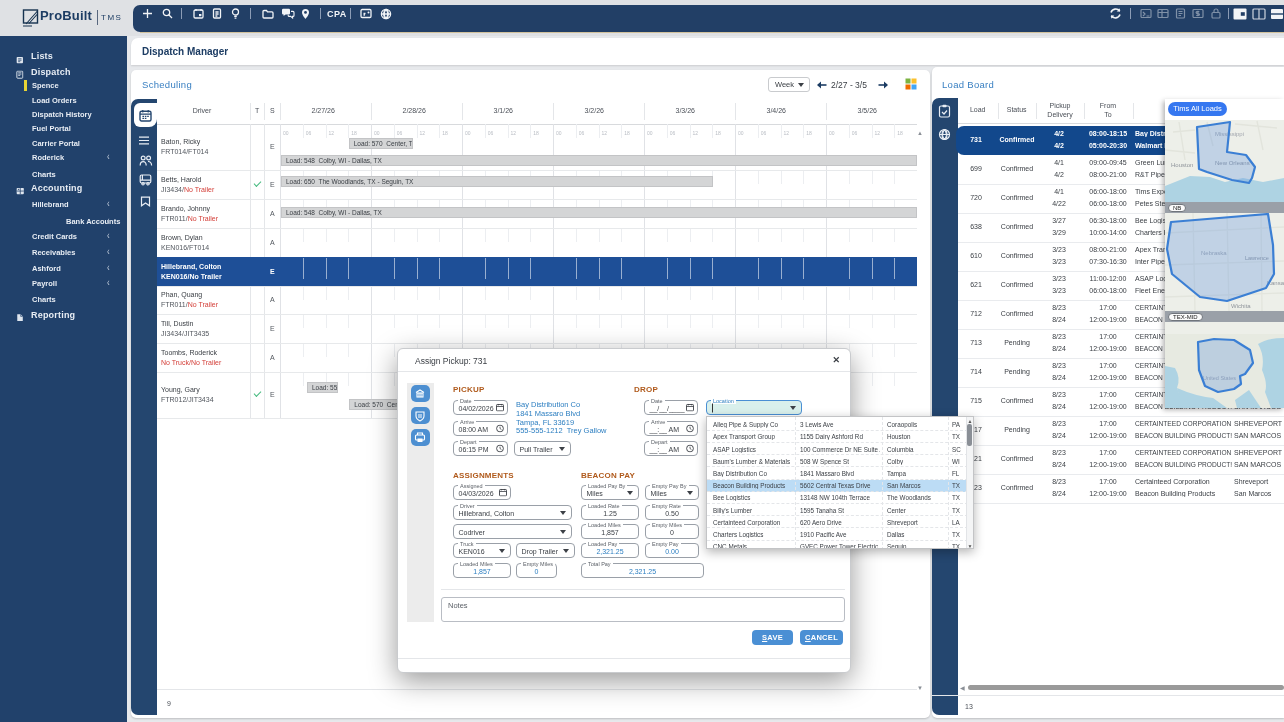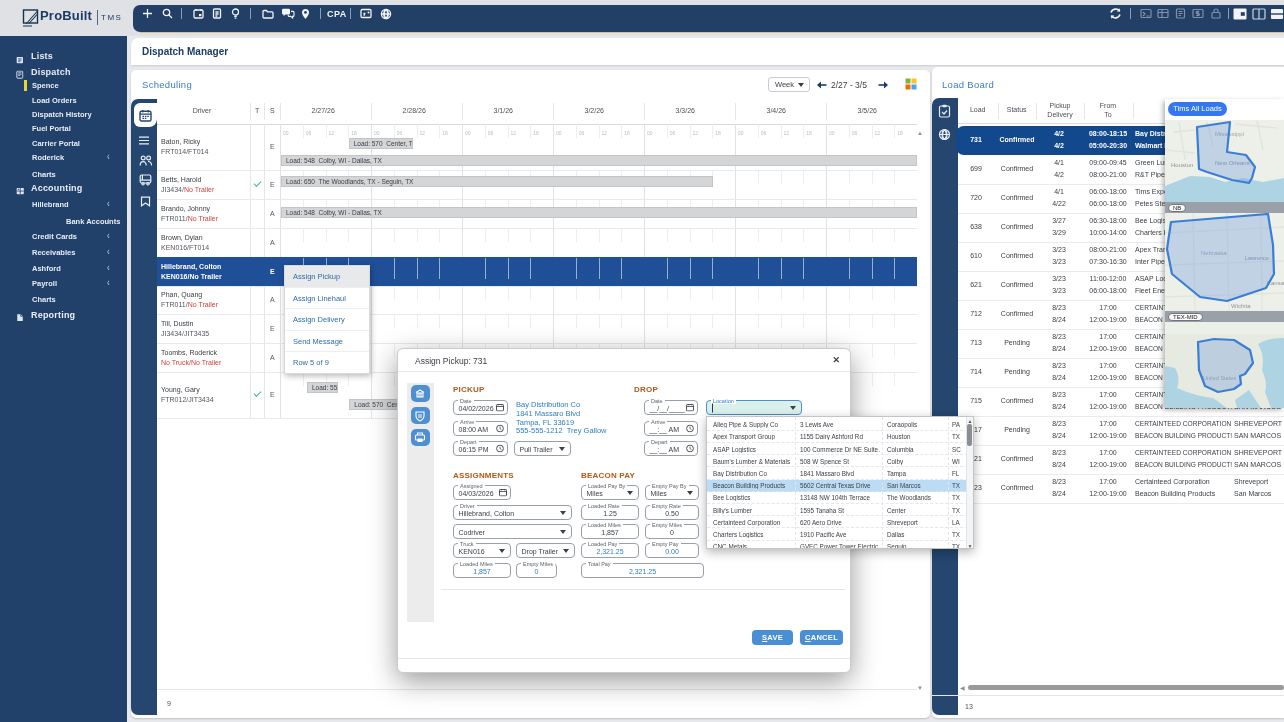--- a/index.html
+++ b/index.html
@@ -839,27 +839,20 @@
 <rect width="119" height="86" fill="#e7eae1"></rect>
 <rect x="0" y="0" width="119" height="12" fill="#edefe9"></rect>
 <path d="M0 44 L10 46 Q16 56 12 66 L20 86 L0 86 Z" fill="#aed3e3"></path>
 <path d="M12 66 Q30 74 48 76 L62 86 L18 86 Z" fill="#aed3e3"></path>
 <path d="M93 22 Q100 34 97 48 Q103 62 100 70 L106 86 L119 86 L119 16 Q102 16 93 22 Z" fill="#aed3e3"></path>
 <path d="M70 78 L84 68 L96 86 L72 86 Z" fill="#aed3e3"></path>
 <text x="38" y="58" font-size="5.5" fill="#a2a7ae">United States</text>
 <path d="M33 20 L49 17 L69 18 L85 28 L88 41 L80 52 L75 54 L76 62 L69 67 L53 70 L40 64 L34 48 Z" fill="rgba(100,150,220,0.32)" stroke="#3b7fd4" stroke-width="2.2" stroke-linejoin="round"></path>
 </svg></div>
     </div>
-    <div id="cmenu">
-<div class="cmi hov">Assign Pickup</div>
-<div class="cmi">Assign Linehaul</div>
-<div class="cmi">Assign Delivery</div>
-<div class="cmi">Send Message</div>
-<div class="cmi" style="border-bottom:none;">Row 5 of 9</div>
-</div>
     <div id="modal">
       <div id="modal-title">Assign Pickup: 731</div>
       <div id="modal-x">✕</div>
       <div class="m-line" style="left:0;top:22px;width:452px;height:1px;"></div>
       <div id="m-rail"></div>
       <div class="m-ico" style="top:36px;">
         <svg width="12" height="11" viewBox="0 0 12 11">
 <path d="M2 4.5L6 2l4 2.5" stroke="#fff" fill="none" stroke-width="1.1"></path>
           <rect x="3" y="5" width="6" height="4" stroke="#fff" fill="none" stroke-width="1.1"></rect>
           <path d="M5 5v4M7 5v4" stroke="#fff" fill="none" stroke-width="1.1"></path>
@@ -1009,20 +1002,21 @@
       </div>
       <div class="fld" style="left:247px;top:194px;width:54px;height:15px;">
         <div class="lab">Empty Pay</div>
         <div class="val vc"><span class="blue">0.00</span></div>
       </div>
       <div class="fld" style="left:183px;top:214px;width:123px;height:15px;">
         <div class="lab">Total Pay</div>
         <div class="val vc"><span class="blue">2,321.25</span></div>
       </div>
       <div class="m-line" style="left:43px;top:240px;width:404px;height:1px;"></div>
+      <div id="notes">Notes</div>
       <div class="btn" style="left:354px;width:41px;"><span style="text-decoration:underline;">S</span>AVE</div>
       <div class="btn" style="left:402px;width:43px;"><span style="text-decoration:underline;">C</span>ANCEL</div>
       <div class="m-line" style="left:0;top:309px;width:452px;height:1px;"></div>
     </div>
     <div id="ddl">
       <div class="ddr" style="top:1.6px;">
         <div class="ddc" style="left:6px;width:82px;">Alleg Pipe &amp; Supply Co</div>
         <div class="ddc" style="left:93px;width:80px;">3 Lewis Ave</div>
         <div class="ddc" style="left:180px;width:60px;">Coraopolis</div>
         <div class="ddc" style="left:245px;">PA</div>

